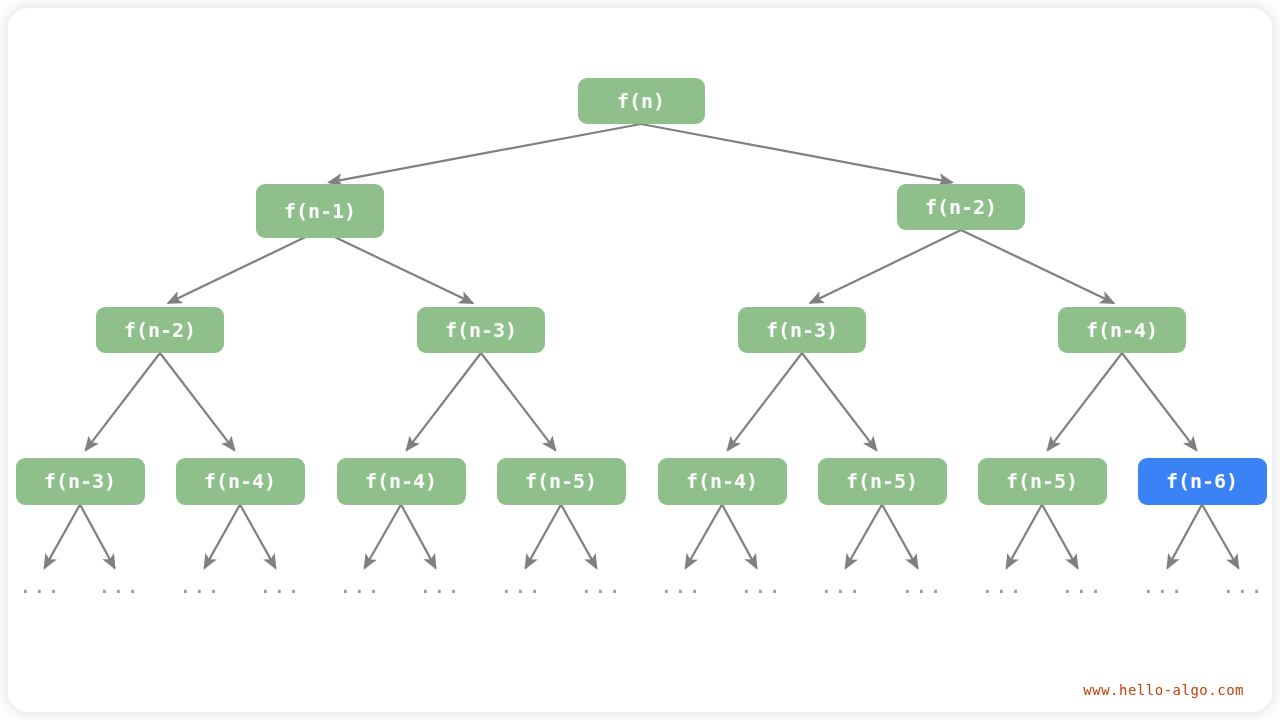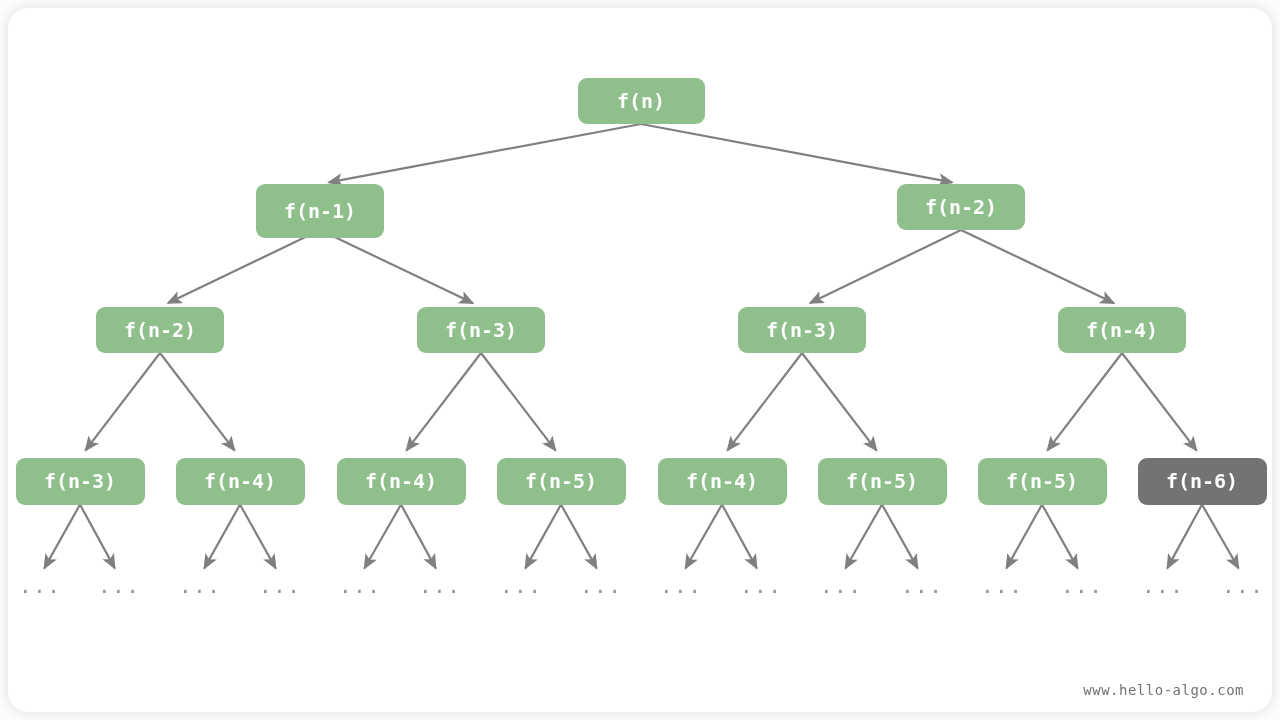--- a/index.html
+++ b/index.html
@@ -57,21 +57,21 @@
     font-size: 22px;
     line-height: 1;
     letter-spacing: 1px;
     transform: translate(-50%, -50%);
     white-space: nowrap;
   }
   #watermark {
     position: absolute;
     right: 36px;
     bottom: 22px;
-    color: #737373;
+    color: #c2410c;
     font-family: "DejaVu Sans Mono", monospace;
     font-size: 14px;
     letter-spacing: 0.5px;
     white-space: nowrap;
   }
 </style>
 </head>
 <body>
 
 <div id="canvas">
@@ -125,21 +125,21 @@
       <div class="node" style="left: 417px; top: 307px; width: 128px; height: 46px; background: rgb(143, 191, 138); color: rgb(255, 255, 255);">f(n-3)</div>
       <div class="node" style="left: 738px; top: 307px; width: 128px; height: 46px; background: rgb(143, 191, 138); color: rgb(255, 255, 255);">f(n-3)</div>
       <div class="node" style="left: 1058px; top: 307px; width: 128px; height: 46px; background: rgb(143, 191, 138); color: rgb(255, 255, 255);">f(n-4)</div>
       <div class="node" style="left: 15.5px; top: 457.5px; width: 129px; height: 47px; background: rgb(143, 191, 138); color: rgb(255, 255, 255);">f(n-3)</div>
       <div class="node" style="left: 175.5px; top: 457.5px; width: 129px; height: 47px; background: rgb(143, 191, 138); color: rgb(255, 255, 255);">f(n-4)</div>
       <div class="node" style="left: 336.5px; top: 457.5px; width: 129px; height: 47px; background: rgb(143, 191, 138); color: rgb(255, 255, 255);">f(n-4)</div>
       <div class="node" style="left: 496.5px; top: 457.5px; width: 129px; height: 47px; background: rgb(143, 191, 138); color: rgb(255, 255, 255);">f(n-5)</div>
       <div class="node" style="left: 657.5px; top: 457.5px; width: 129px; height: 47px; background: rgb(143, 191, 138); color: rgb(255, 255, 255);">f(n-4)</div>
       <div class="node" style="left: 817.5px; top: 457.5px; width: 129px; height: 47px; background: rgb(143, 191, 138); color: rgb(255, 255, 255);">f(n-5)</div>
       <div class="node" style="left: 977.5px; top: 457.5px; width: 129px; height: 47px; background: rgb(143, 191, 138); color: rgb(255, 255, 255);">f(n-5)</div>
-      <div class="node" style="left: 1137.5px; top: 457.5px; width: 129px; height: 47px; background: #737373; color: rgb(255, 255, 255);">f(n-6)</div>
+      <div class="node" style="left: 1137.5px; top: 457.5px; width: 129px; height: 47px; background: #3b82f6; color: rgb(255, 255, 255);">f(n-6)</div>
       <div class="dots" style="left: 40px; top: 586px; color: rgb(154, 154, 154);">...</div>
       <div class="dots" style="left: 119px; top: 586px; color: rgb(154, 154, 154);">...</div>
       <div class="dots" style="left: 200px; top: 586px; color: rgb(154, 154, 154);">...</div>
       <div class="dots" style="left: 280px; top: 586px; color: rgb(154, 154, 154);">...</div>
       <div class="dots" style="left: 360px; top: 586px; color: rgb(154, 154, 154);">...</div>
       <div class="dots" style="left: 440px; top: 586px; color: rgb(154, 154, 154);">...</div>
       <div class="dots" style="left: 521px; top: 586px; color: rgb(154, 154, 154);">...</div>
       <div class="dots" style="left: 601px; top: 586px; color: rgb(154, 154, 154);">...</div>
       <div class="dots" style="left: 681px; top: 586px; color: rgb(154, 154, 154);">...</div>
       <div class="dots" style="left: 761px; top: 586px; color: rgb(154, 154, 154);">...</div>

